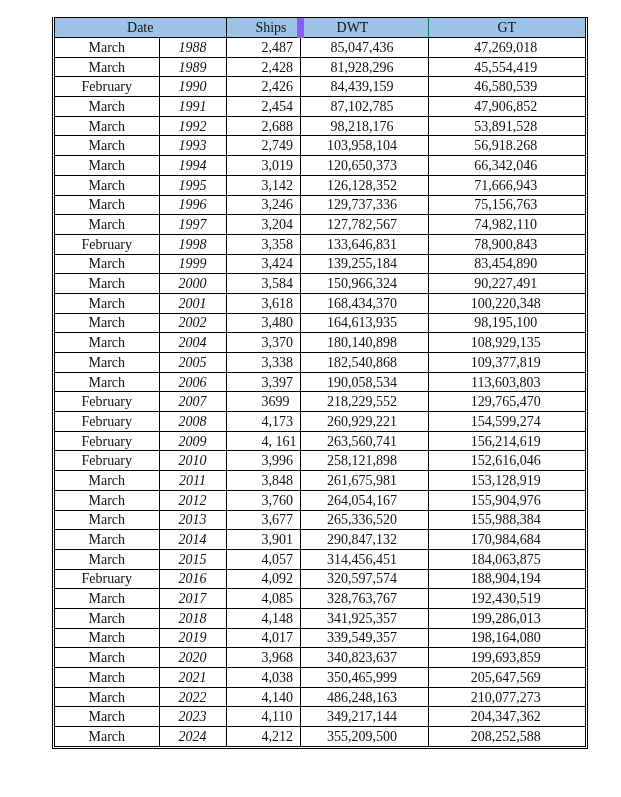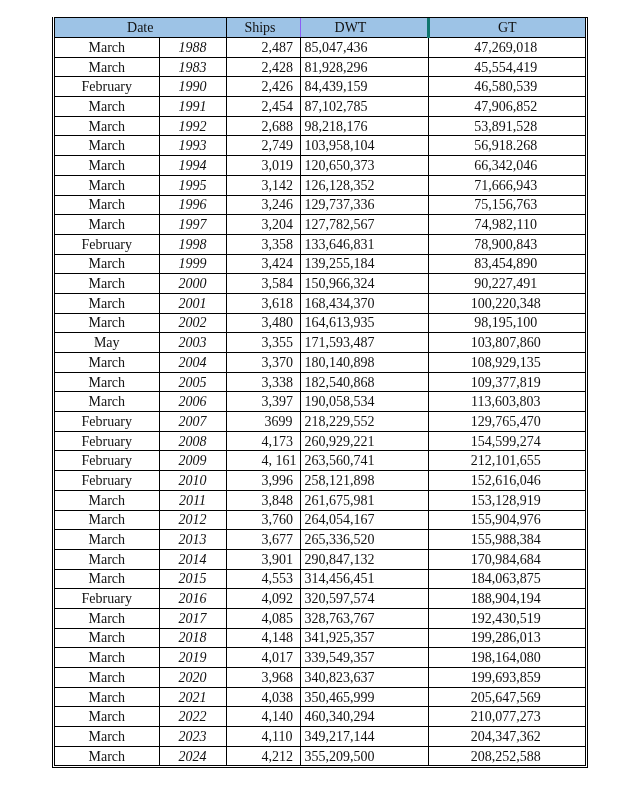--- a/index.html
+++ b/index.html
@@ -42,36 +42,36 @@
     col.c-gt { width: auto; }
     thead th {
       background: #9dc3e6;
       font-weight: normal;
       height: 19px;
       padding: 0 4px;
       border-bottom: 1px solid #000;
       line-height: 18px;
     }
     th.h-date { text-align: center; border-right: 1px solid #000; }
-    th.h-ships { text-align: center; padding-right: 10px; border-right: 1px solid #8b5cf6; }
-    th.h-dwt { text-align: center; padding-right: 30px; border-right: 3px solid #0f766e; }
+    th.h-ships { text-align: right; padding-right: 10px; border-right: 7px solid #8b5cf6; }
+    th.h-dwt { text-align: center; padding-right: 30px; border-right: 1px solid #0f766e; }
     th.h-gt { text-align: center; }
     tbody td {
       height: 18.7px;
       line-height: 17px;
       padding: 0 4px;
       border-bottom: 1px solid #000;
       border-right: 1px solid #000;
       white-space: nowrap;
     }
     tbody tr:last-child td { border-bottom: none; }
     td.month { text-align: center; }
     td.year { text-align: center; font-style: italic; }
-    td.ships { text-align: right; padding-right: 7px; padding-left: 35px; }
-    td.dwt { text-align: left; padding-right: 8px; }
+    td.ships { text-align: left; padding-right: 7px; padding-left: 35px; }
+    td.dwt { text-align: center; padding-right: 8px; }
     td.gt { text-align: center; padding-right: 6px; border-right: none; }
   </style>
 </head>
 <body>
 
 <div class="page">
   <div class="table-wrap">
     <table>
       <colgroup>
         <col class="c-month">
@@ -91,21 +91,21 @@
       <tbody id="table-body">
           <tr>
             <td class="month">March</td>
             <td class="year">1988</td>
             <td class="ships">2,487</td>
             <td class="dwt">85,047,436</td>
             <td class="gt">47,269,018</td>
           </tr>
           <tr>
             <td class="month">March</td>
-            <td class="year">1983</td>
+            <td class="year">1989</td>
             <td class="ships">2,428</td>
             <td class="dwt">81,928,296</td>
             <td class="gt">45,554,419</td>
           </tr>
           <tr>
             <td class="month">February</td>
             <td class="year">1990</td>
             <td class="ships">2,426</td>
             <td class="dwt">84,439,159</td>
             <td class="gt">46,580,539</td>
@@ -188,27 +188,20 @@
             <td class="gt">100,220,348</td>
           </tr>
           <tr>
             <td class="month">March</td>
             <td class="year">2002</td>
             <td class="ships">3,480</td>
             <td class="dwt">164,613,935</td>
             <td class="gt">98,195,100</td>
           </tr>
           <tr>
-            <td class="month">May</td>
-            <td class="year">2003</td>
-            <td class="ships">3,355</td>
-            <td class="dwt">171,593,487</td>
-            <td class="gt">103,807,860</td>
-          </tr>
-          <tr>
             <td class="month">March</td>
             <td class="year">2004</td>
             <td class="ships">3,370</td>
             <td class="dwt">180,140,898</td>
             <td class="gt">108,929,135</td>
           </tr>
           <tr>
             <td class="month">March</td>
             <td class="year">2005</td>
             <td class="ships">3,338</td>
@@ -234,21 +227,21 @@
             <td class="year">2008</td>
             <td class="ships">4,173</td>
             <td class="dwt">260,929,221</td>
             <td class="gt">154,599,274</td>
           </tr>
           <tr>
             <td class="month">February</td>
             <td class="year">2009</td>
             <td class="ships">4, 161</td>
             <td class="dwt">263,560,741</td>
-            <td class="gt">212,101,655</td>
+            <td class="gt">156,214,619</td>
           </tr>
           <tr>
             <td class="month">February</td>
             <td class="year">2010</td>
             <td class="ships">3,996</td>
             <td class="dwt">258,121,898</td>
             <td class="gt">152,616,046</td>
           </tr>
           <tr>
             <td class="month">March</td>
@@ -274,21 +267,21 @@
           <tr>
             <td class="month">March</td>
             <td class="year">2014</td>
             <td class="ships">3,901</td>
             <td class="dwt">290,847,132</td>
             <td class="gt">170,984,684</td>
           </tr>
           <tr>
             <td class="month">March</td>
             <td class="year">2015</td>
-            <td class="ships">4,553</td>
+            <td class="ships">4,057</td>
             <td class="dwt">314,456,451</td>
             <td class="gt">184,063,875</td>
           </tr>
           <tr>
             <td class="month">February</td>
             <td class="year">2016</td>
             <td class="ships">4,092</td>
             <td class="dwt">320,597,574</td>
             <td class="gt">188,904,194</td>
           </tr>
@@ -324,21 +317,21 @@
             <td class="month">March</td>
             <td class="year">2021</td>
             <td class="ships">4,038</td>
             <td class="dwt">350,465,999</td>
             <td class="gt">205,647,569</td>
           </tr>
           <tr>
             <td class="month">March</td>
             <td class="year">2022</td>
             <td class="ships">4,140</td>
-            <td class="dwt">460,340,294</td>
+            <td class="dwt">486,248,163</td>
             <td class="gt">210,077,273</td>
           </tr>
           <tr>
             <td class="month">March</td>
             <td class="year">2023</td>
             <td class="ships">4,110</td>
             <td class="dwt">349,217,144</td>
             <td class="gt">204,347,362</td>
           </tr>
           <tr>

